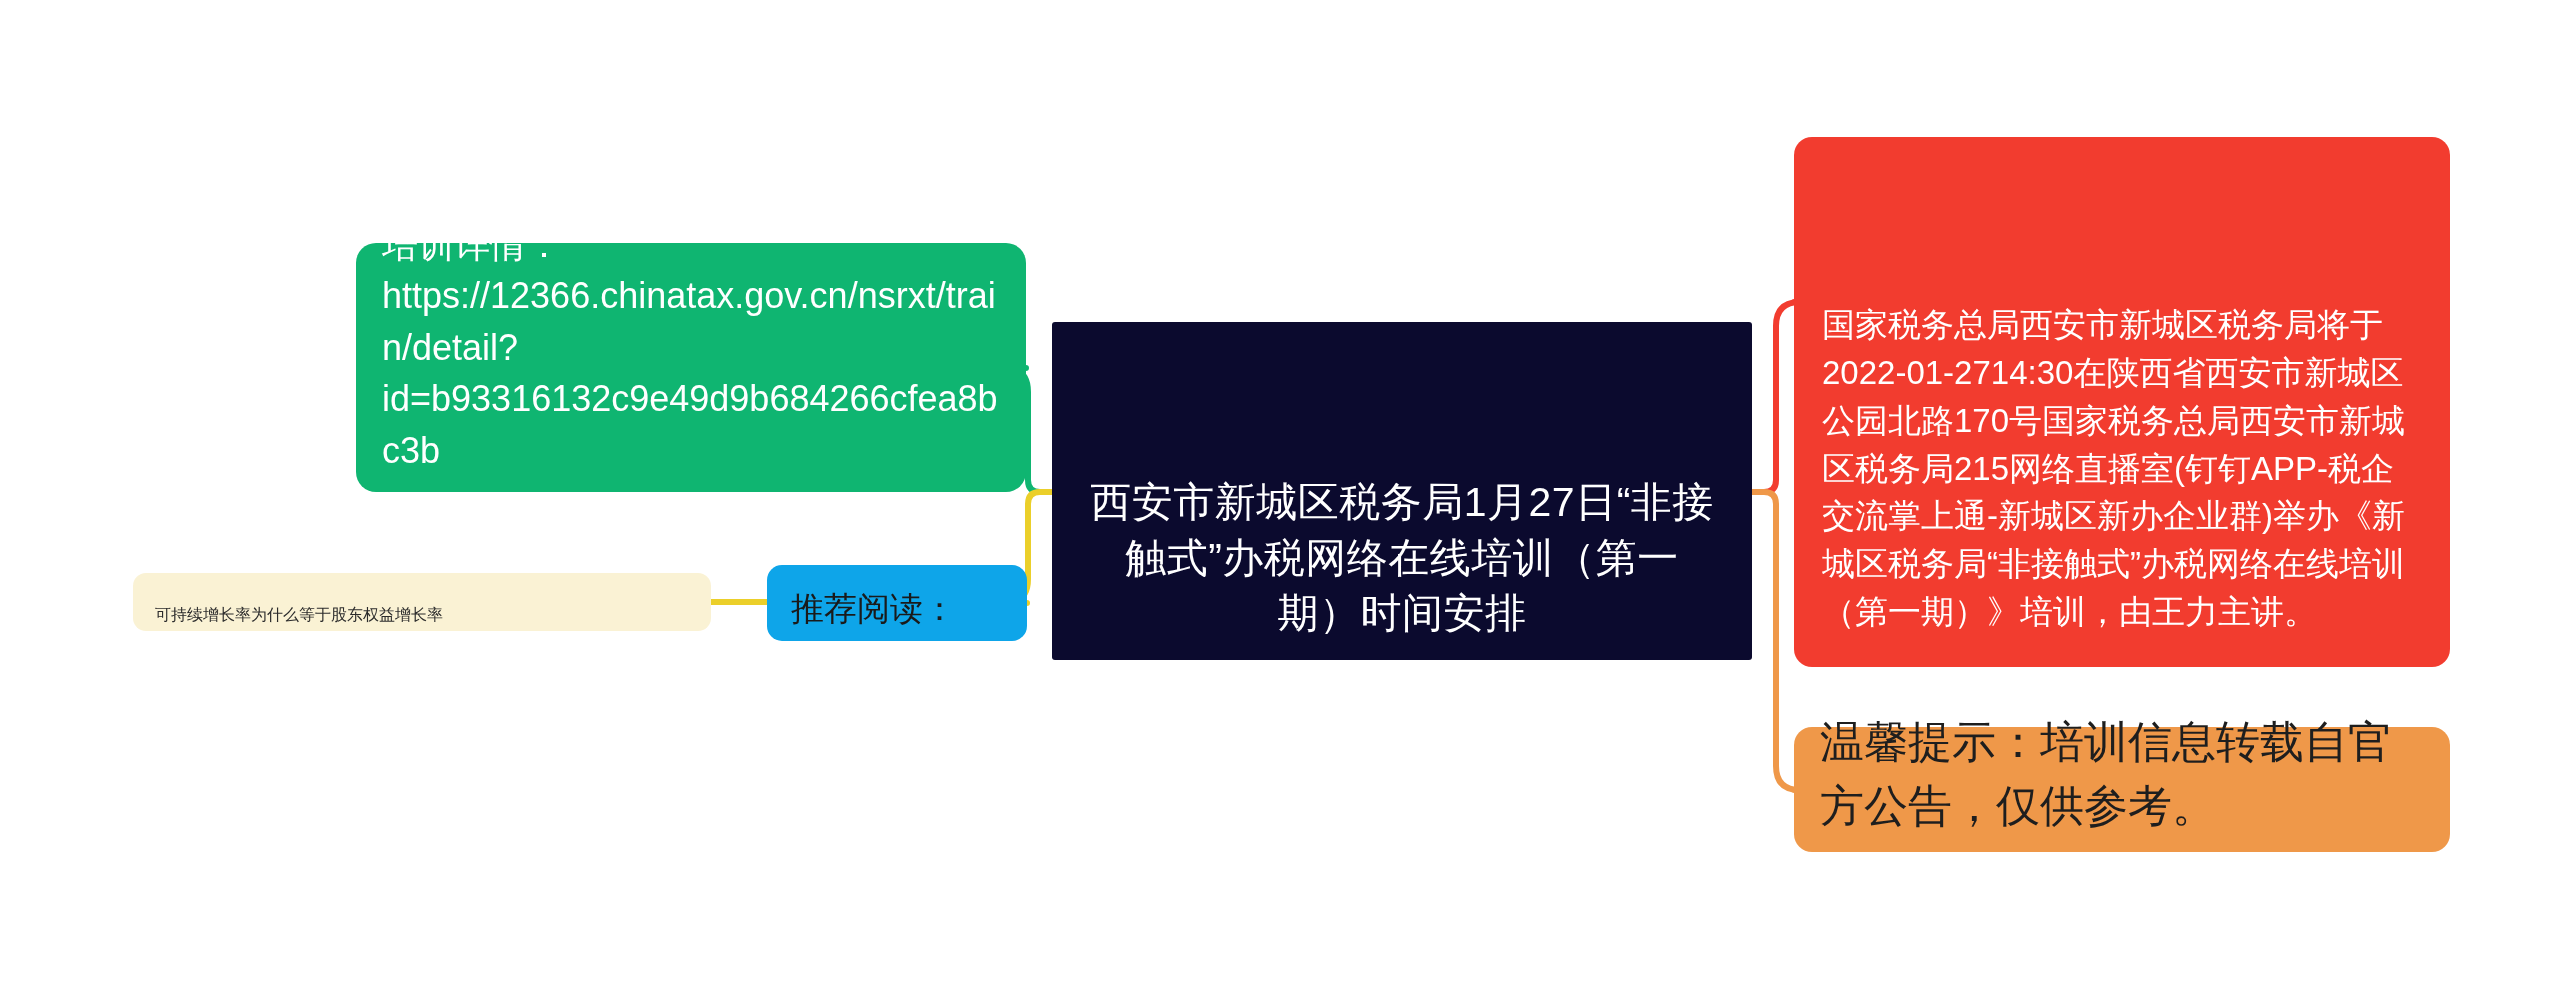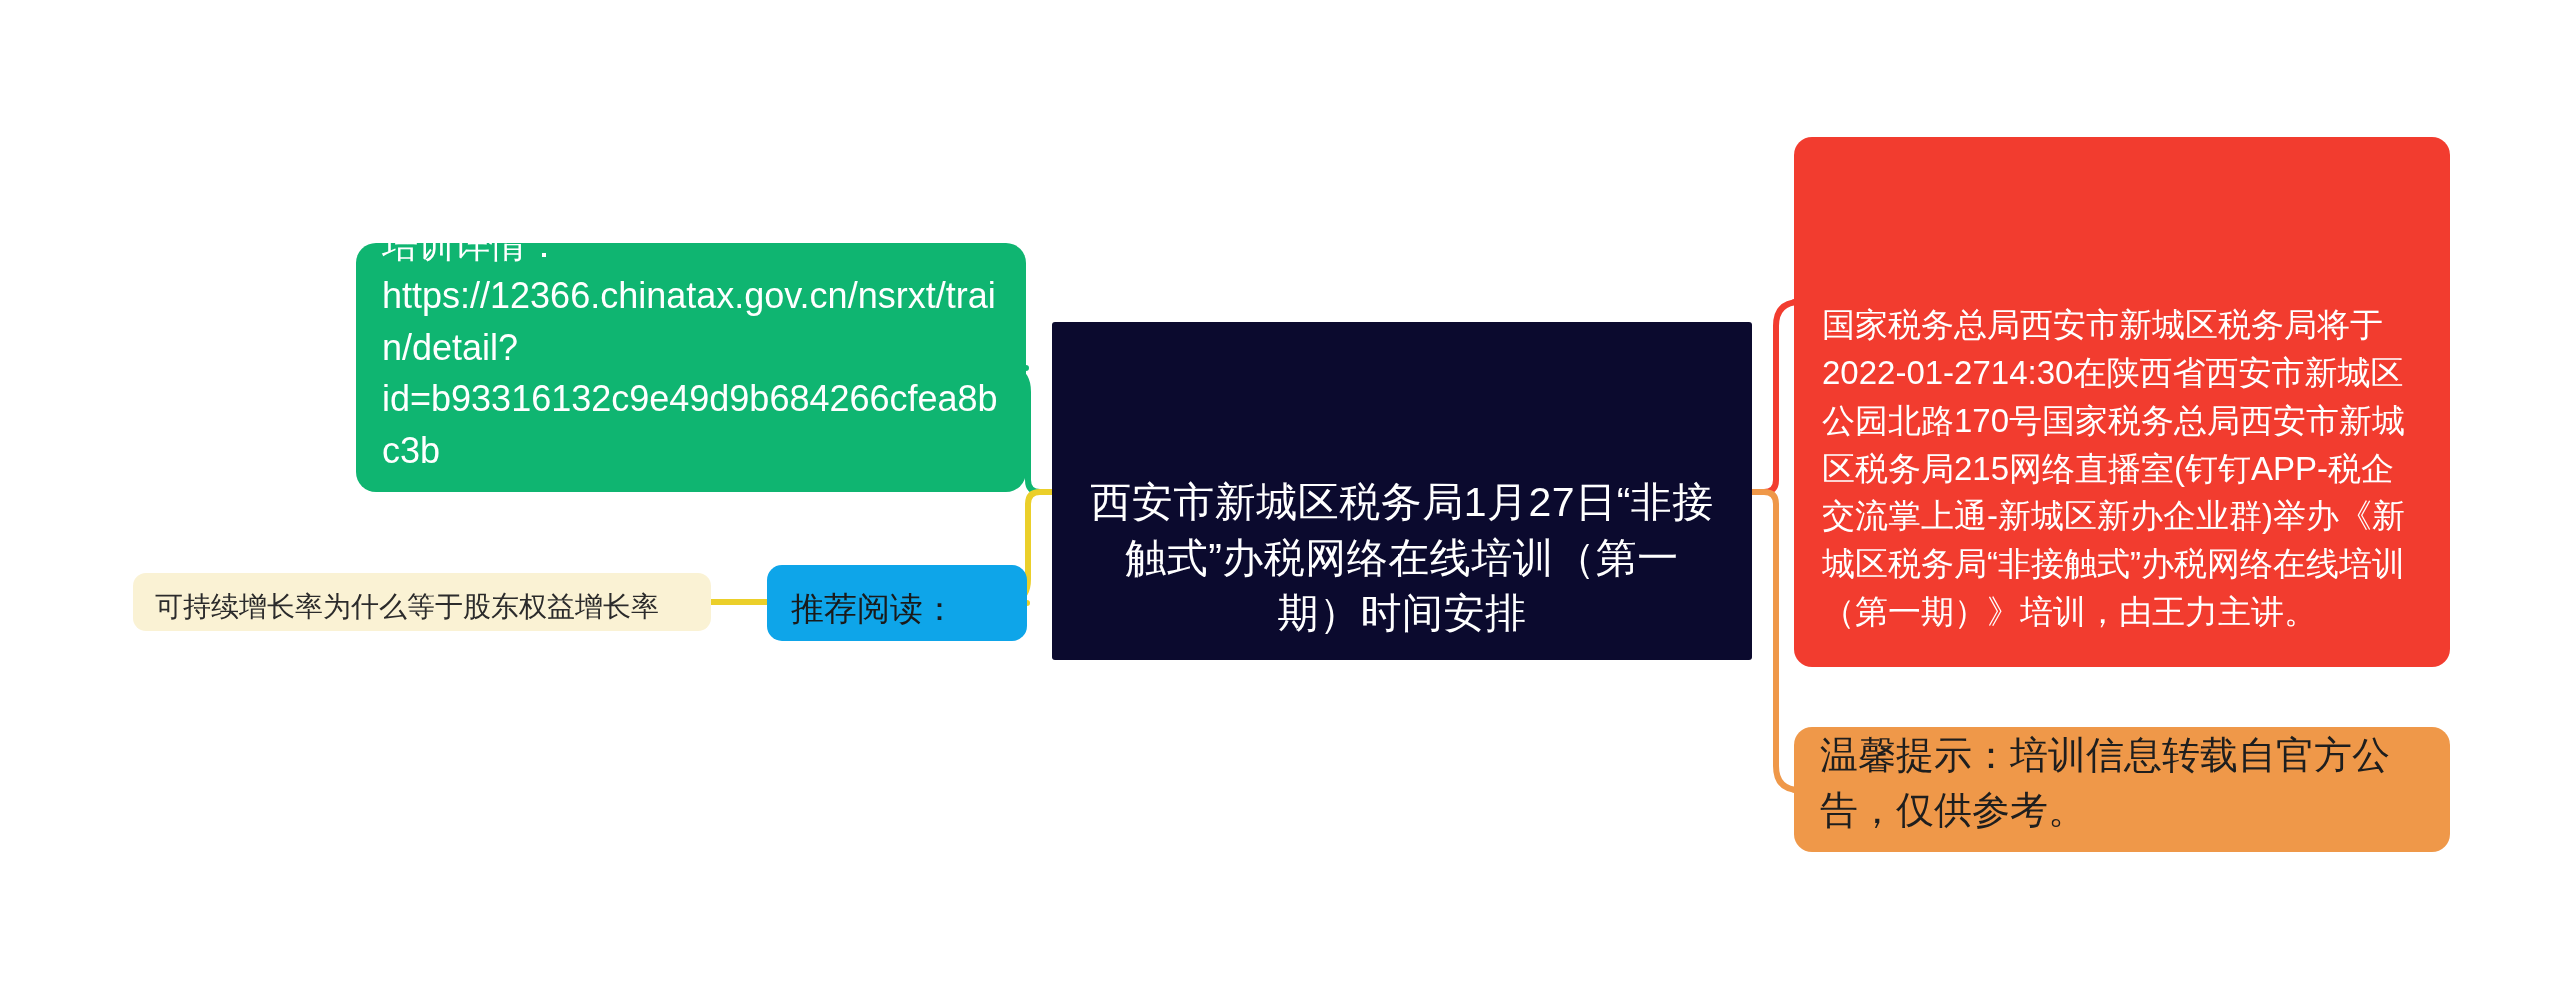--- a/index.html
+++ b/index.html
@@ -86,21 +86,21 @@
 
   
   #node-cream {
     left: 133px;
     top: 573px;
     width: 578px;
     height: 58px;
     background: #faf2d4;
     color: #2b2b2b;
     padding: 4px 22px;
-    font-size: 28px;
+    font-size: 16px;
     border-radius: 13px;
   }
 
   
   #node-red {
     left: 1794px;
     top: 137px;
     width: 656px;
     height: 530px;
     background: #f23c2f;
@@ -113,21 +113,21 @@
 
   
   #node-orange {
     left: 1794px;
     top: 727px;
     width: 656px;
     height: 125px;
     background: #ef9849;
     color: #1e1e1e;
     padding: 14px 26px;
-    font-size: 38px;
+    font-size: 44px;
     border-radius: 18px;
     line-height: 1.45;
   }
 </style>
 </head>
 <body>
 
 <div id="canvas">
 
   <svg id="edges" viewBox="0 0 2560 981" width="2560" height="981" xmlns="http://www.w3.org/2000/svg">

